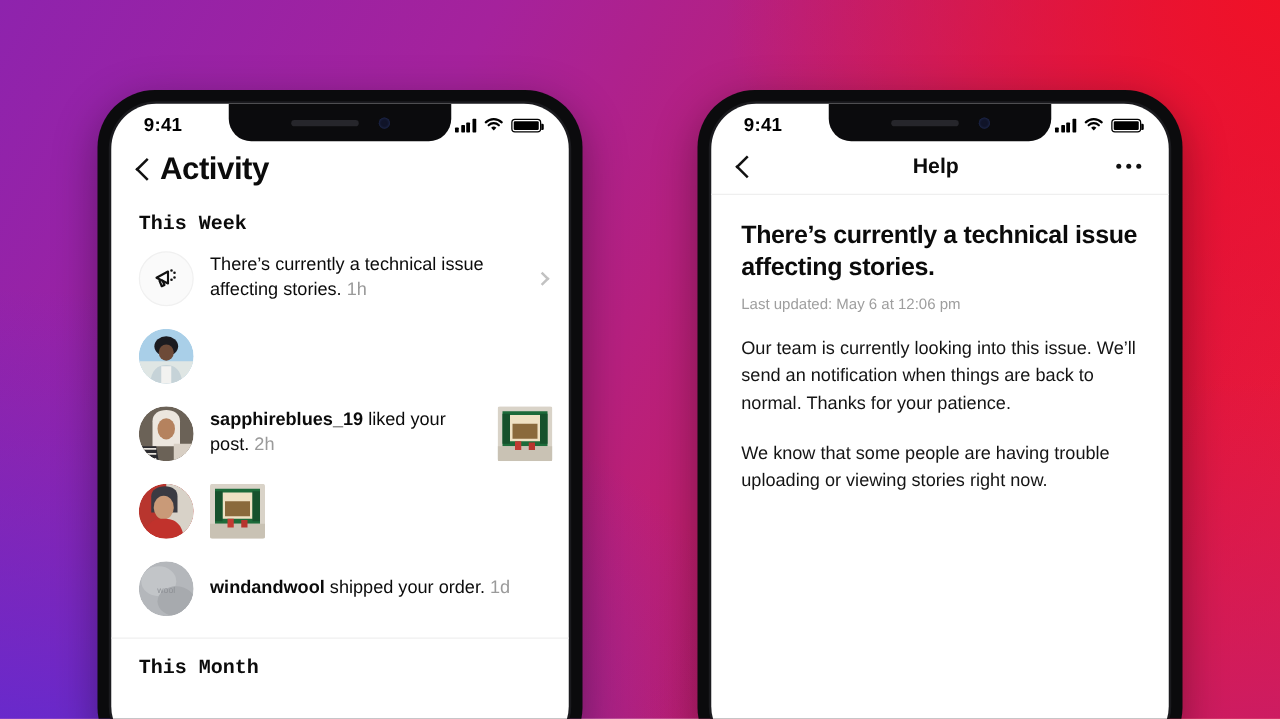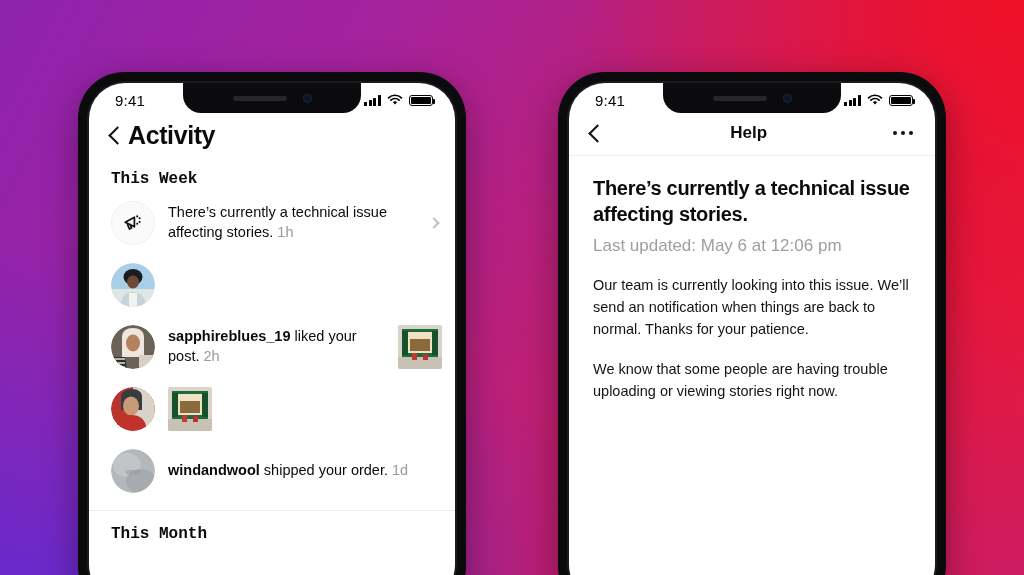--- a/index.html
+++ b/index.html
@@ -28,21 +28,21 @@
            width:178px; height:30px; background:#0b0b0d;
            border-bottom-left-radius:18px; border-bottom-right-radius:18px;
            display:flex; align-items:center; justify-content:center; gap:16px; z-index:6; }
   .speaker { width:54px; height:5px; background:#26262b; border-radius:3px; }
   .camera  { width:9px; height:9px; border-radius:50%; background:#101428;
              box-shadow:inset 0 0 2px #2b3a6b; }
 
   
   .statusbar { height:34px; display:flex; align-items:center;
                justify-content:space-between; padding:0 22px 0 26px; position:relative; z-index:5; }
-  .clock { font-size:15px; font-weight:400; color:#000; letter-spacing:.2px; }
+  .clock { font-size:15px; font-weight:700; color:#000; letter-spacing:.2px; }
   .sb-right { display:flex; align-items:flex-end; gap:6px; }
   .bars { display:flex; align-items:flex-end; gap:1.6px; height:11px; }
   .bars i { width:3px; background:#000; border-radius:.6px; display:block; }
   .bars i:nth-child(1){height:4px} .bars i:nth-child(2){height:6px}
   .bars i:nth-child(3){height:8.5px} .bars i:nth-child(4){height:11px}
   .batt { width:24px; height:11.5px; border:1.6px solid #000; border-radius:3px;
           padding:1.4px; position:relative; }
   .batt::after { content:""; position:absolute; right:-3.4px; top:3px; width:2px; height:5px;
                  background:#000; border-radius:0 1px 1px 0; }
   .batt span { display:block; height:100%; background:#000; border-radius:1px; }
@@ -74,21 +74,21 @@
             transform:rotate(45deg); flex:0 0 auto; margin-right:4px; }
   .follow-btn { background:#1E9BF0; color:#fff; font-size:14px; font-weight:600;
                 border:none; border-radius:6px; padding:7px 18px; cursor:pointer; }
   .postthumb { width:44px; height:44px; flex:0 0 44px; border-radius:2px; overflow:hidden; }
   .divider { height:1px; background:#efefef; margin:8px 0 0; }
 
   
   .art { padding:20px 24px 0; }
   .art h1 { font-size:20px; font-weight:700; line-height:1.28; color:#0b0b0b;
             letter-spacing:-.3px; }
-  .art .upd { font-size:17px; color:#9e9e9e; margin-top:9px; }
+  .art .upd { font-size:12px; color:#9e9e9e; margin-top:9px; }
   .art p { font-size:14.5px; line-height:1.5; color:#141414; margin-top:19px; }
 </style>
 </head>
 <body>
 
 <div class="phone left">
  <div class="bezel">
   <div class="screen">
 
    <div class="notch">

